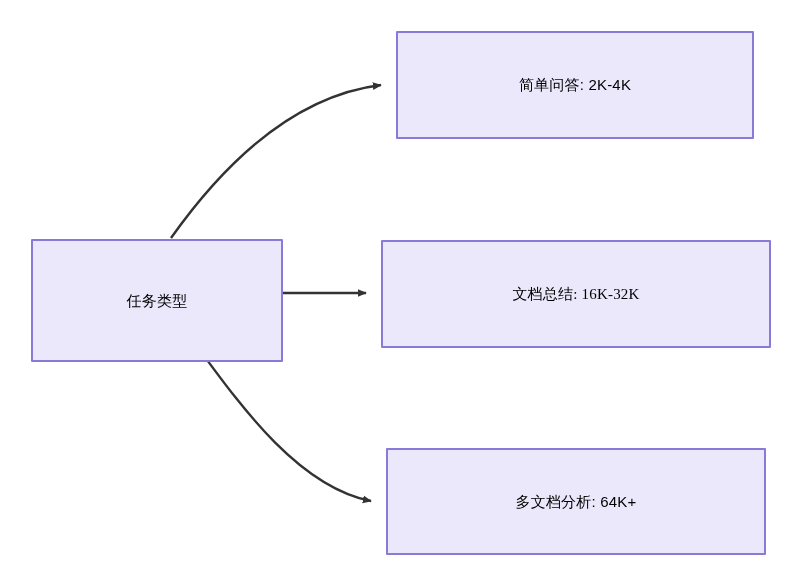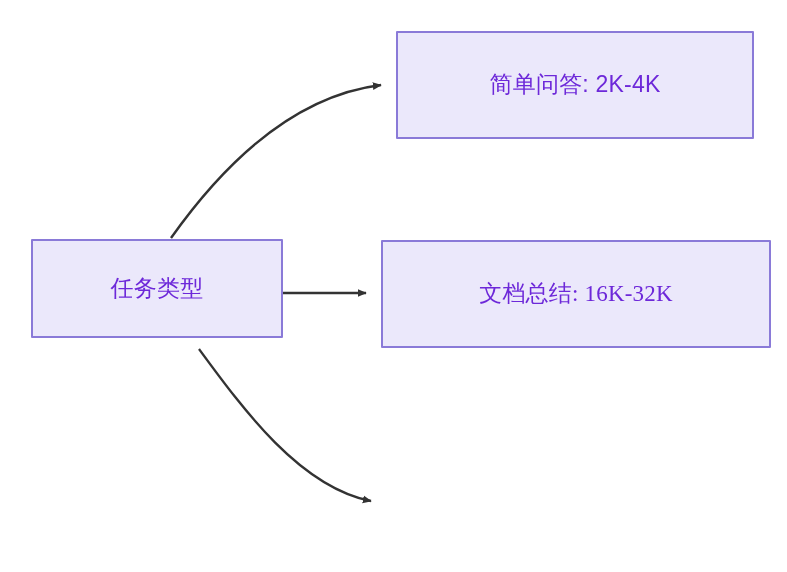--- a/index.html
+++ b/index.html
@@ -31,29 +31,29 @@
     position: absolute;
     box-sizing: border-box;
     display: flex;
     align-items: center;
     justify-content: center;
     background: #ebe8fb;
     border: 2px solid #8a7ad8;
     border-radius: 1px;
   }
   .node-label {
-    color: #6d28d9;
-    font-size: 23px;
+    color: #000000;
+    font-size: 15px;
     font-weight: 400;
     line-height: 1.2;
     letter-spacing: 0.2px;
     white-space: nowrap;
   }
   
-  #node-root   { left: 31px;  top: 239px; width: 252px; height: 99px; }
+  #node-root   { left: 31px;  top: 239px; width: 252px; height: 123px; }
   #node-task-1 { left: 396px; top: 31px;  width: 358px; height: 108px; }
   #node-task-2 { left: 381px; top: 240px; width: 390px; height: 108px; font-family: Liberation Serif, serif; }
   #node-task-3 { left: 386px; top: 448px; width: 380px; height: 107px; }
 </style>
 </head>
 <body>
 
 <div id="diagram-canvas">
 
   <svg id="edge-layer" viewBox="0 0 787 572" width="787" height="572">
@@ -75,14 +75,17 @@
   </div>
 
   <div class="node" id="node-task-1">
     <span class="node-label">简单问答: 2K-4K</span>
   </div>
 
   <div class="node" id="node-task-2">
     <span class="node-label">文档总结: 16K-32K</span>
   </div>
 
+  <div class="node" id="node-task-3">
+    <span class="node-label">多文档分析: 64K+</span>
+  </div>
 
 </div>
 
 </body></html>

